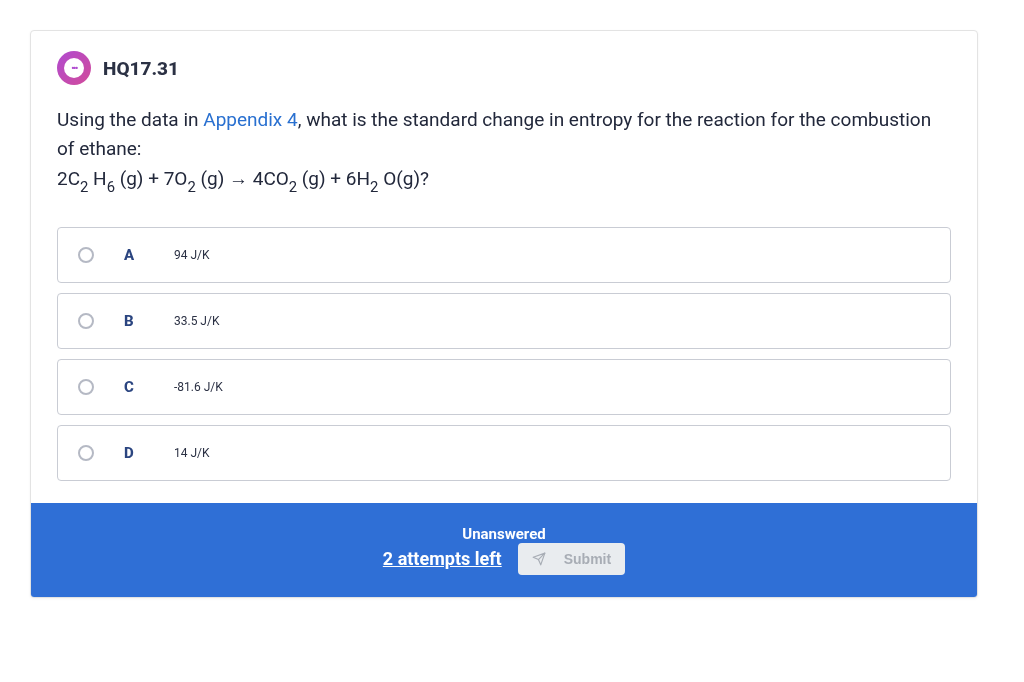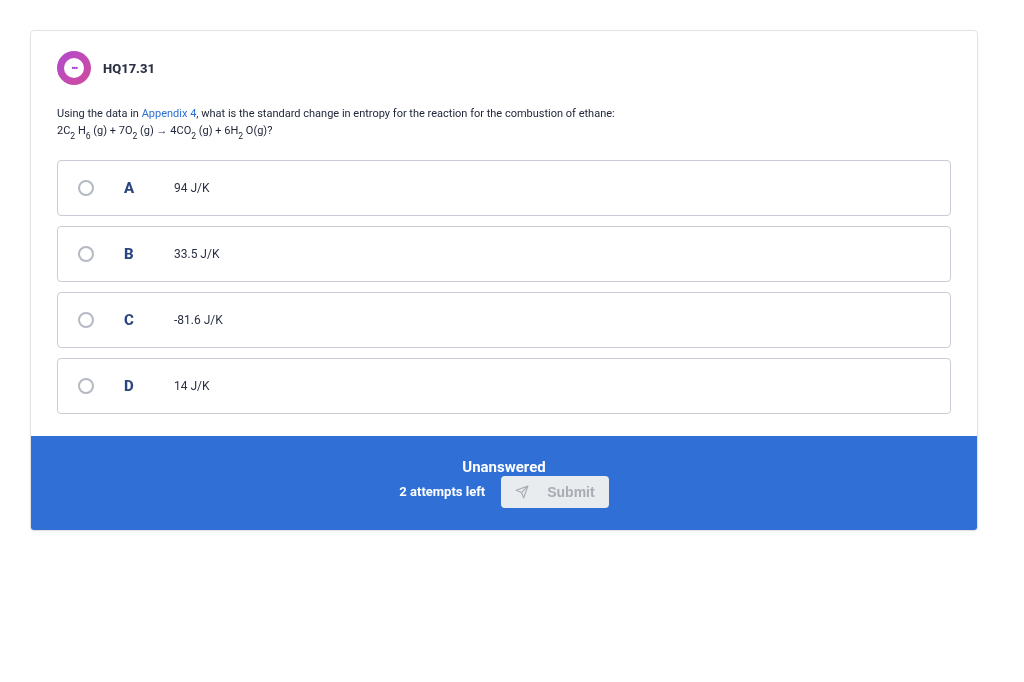--- a/index.html
+++ b/index.html
@@ -78,28 +78,28 @@
     display: flex;
     align-items: center;
     justify-content: center;
     color: #b04bd0;
     font-weight: 800;
     font-size: 9px;
     letter-spacing: -1.5px;
   }
   .q-number {
     font-weight: 800;
-    font-size: 13px;
+    font-size: 19px;
     color: #2b3144;
   }
   .prompt {
-    font-size: 11px;
+    font-size: 19px;
     line-height: 1.55;
     color: #22283b;
-    margin-bottom: 18px;
+    margin-bottom: 30px;
   }
   .prompt .link {
     color: #2970d0;
     cursor: pointer;
   }
   .sub {
     font-size: 0.78em;
     vertical-align: sub;
     position: relative;
     bottom: -0.15em;
@@ -149,21 +149,22 @@
   .footer-left {
     font-weight: 700;
   }
   .footer-right {
     display: flex;
     align-items: center;
     gap: 16px;
   }
   .attempts {
     font-weight: 700;
-    font-size: 13px;
+    font-size: 18px;
+    text-decoration: underline;
   }
   .submit-btn {
     display: inline-flex;
     align-items: center;
     gap: 18px;
     background: #e9ecef;
     color: #a8adb5;
     border: none;
     border-radius: 4px;
     padding: 8px 14px;

